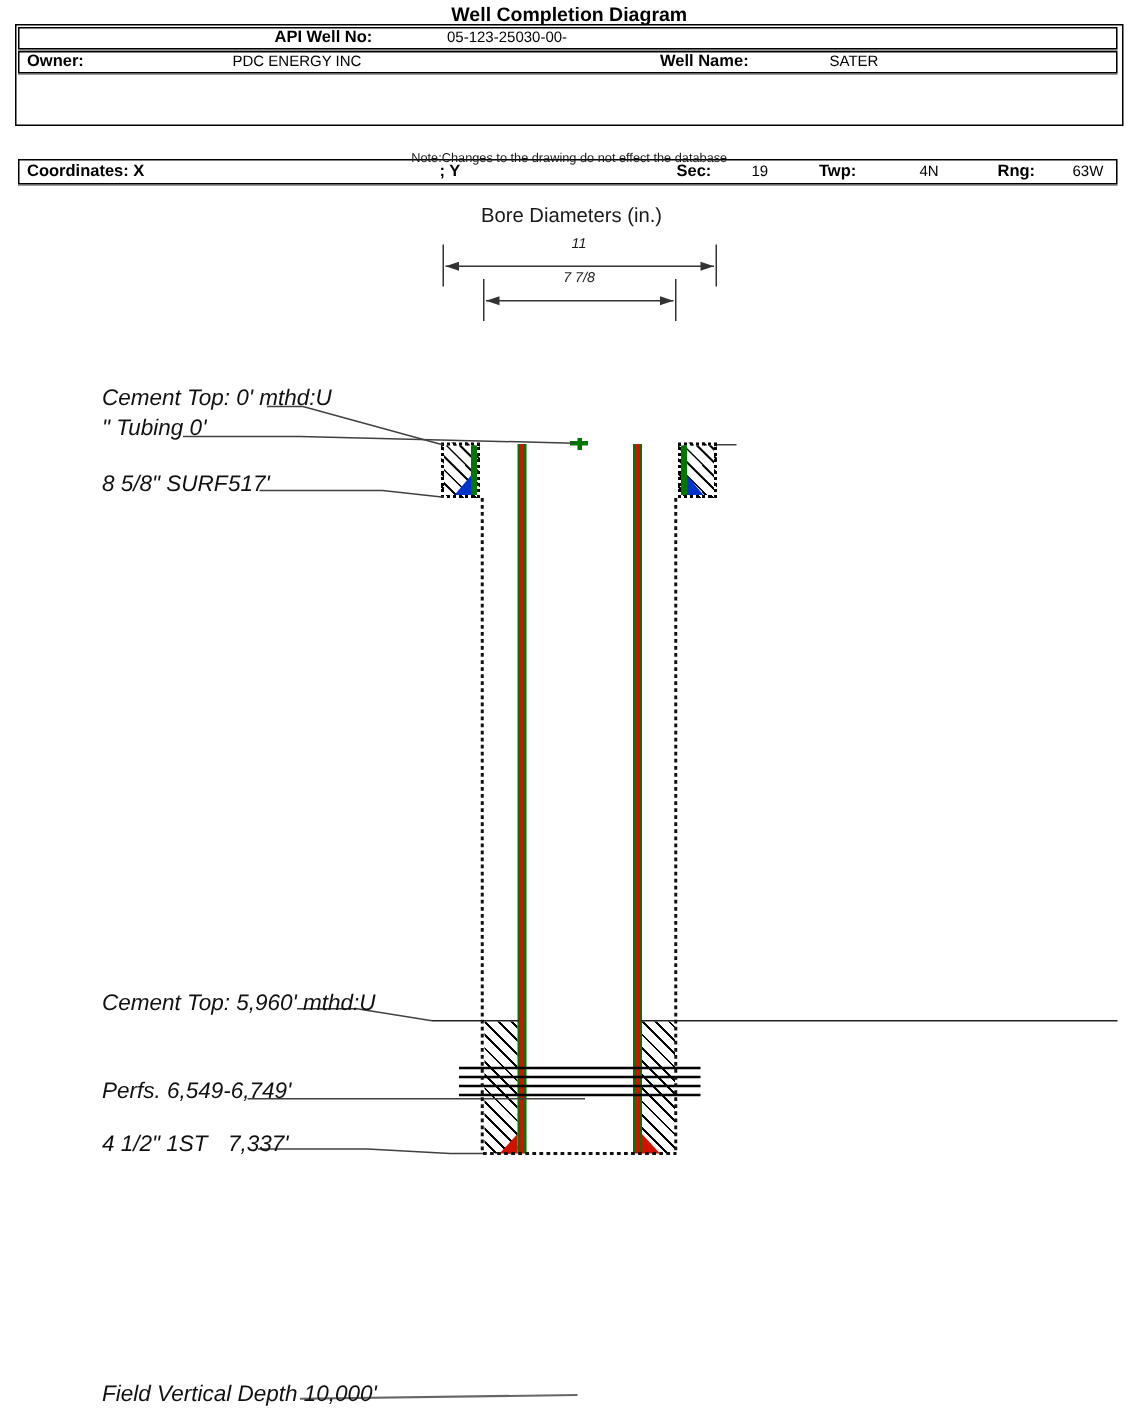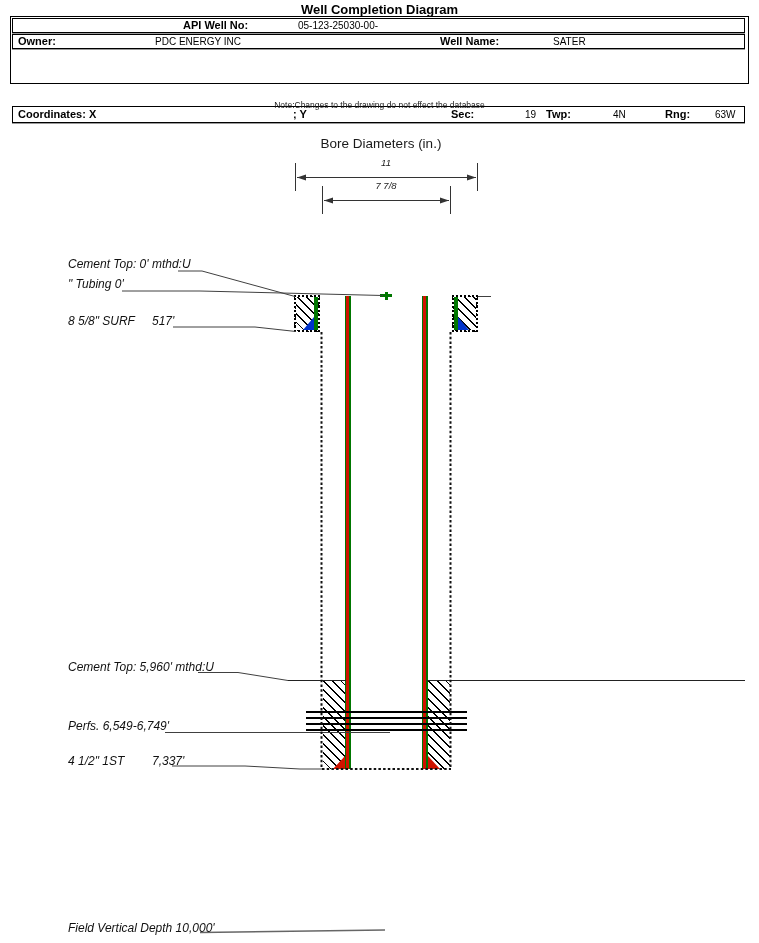--- a/index.html
+++ b/index.html
@@ -9,21 +9,21 @@
   .title{top:2px;left:0;width:759px;text-align:center;font-size:13px;font-weight:bold;}
   
   #hdr{position:absolute;top:16px;left:10px;width:737px;height:66px;border:1px solid #000;}
   .hrow{position:absolute;left:1px;width:731px;height:13px;border:1px solid #000;
         box-shadow:0 1px 0 #9a9a9a;background:#fff;font-size:10px;line-height:13px;}
   .hrow .lbl{font-weight:bold;font-size:11px;}
   .r1{top:1px;} .r2{top:17px;} .r3{top:33px;} .r4{top:49px;height:15px;line-height:15px;margin-top:40px;}
   .note{top:100px;left:0;width:759px;text-align:center;font-size:8.5px;color:#1a1a1a;}
   .boretitle{top:136px;left:0;width:762px;text-align:center;font-size:13.5px;color:#1a1a1a;}
   .dimlabel{font-size:9.5px;color:#1a1a1a;text-align:center;}
-  .ann{font-size:12px;color:#111;}
+  .ann{font-size:15px;color:#111;}
   
   .hatch{background:repeating-linear-gradient(45deg,rgba(0,0,0,0) 0 5px,#000 5px 6.3px);}
   .surfblk{position:absolute;width:22px;height:33px;border:2px dotted #000;z-index:1;}
   .cemblk{position:absolute;width:22px;height:88px;z-index:1;}
   .casing{position:absolute;width:6px;top:296px;height:473px;z-index:2;
           background:linear-gradient(to right,#007700 0 1.5px,#cf1300 1.5px 4.5px,#007700 4.5px 6px);}
   .tri{position:absolute;width:0;height:0;z-index:3;}
   svg.lines{position:absolute;top:0;left:0;z-index:4;pointer-events:none;}
   .ann,.dimlabel{z-index:5;font-style:italic;}
   .greenmark{position:absolute;background:#007700;z-index:3;}
@@ -43,21 +43,21 @@
     <div class="hrow r2">
       <span class="abs lbl" style="left:5px">Owner:</span>
       <span class="abs" style="left:115px;width:140px;text-align:center">PDC ENERGY INC</span>
       <span class="abs lbl" style="left:427px">Well Name:</span>
       <span class="abs" style="left:540px">SATER</span>
     </div>
     <div class="hrow r4">
       <span class="abs lbl" style="left:5px">Coordinates: X</span>
       <span class="abs lbl" style="left:280px">; Y</span>
       <span class="abs lbl" style="left:438px">Sec:</span>
-      <span class="abs" style="left:512px">19</span>
+      <span class="abs" style="left:488px">19</span>
       <span class="abs lbl" style="left:533px">Twp:</span>
       <span class="abs" style="left:600px">4N</span>
       <span class="abs lbl" style="left:652px">Rng:</span>
       <span class="abs" style="left:702px">63W</span>
     </div>
   </div>
 
   <div class="abs note">Note:Changes to the drawing do not effect the database</div>
 
   <div class="abs boretitle">Bore Diameters (in.)</div>

